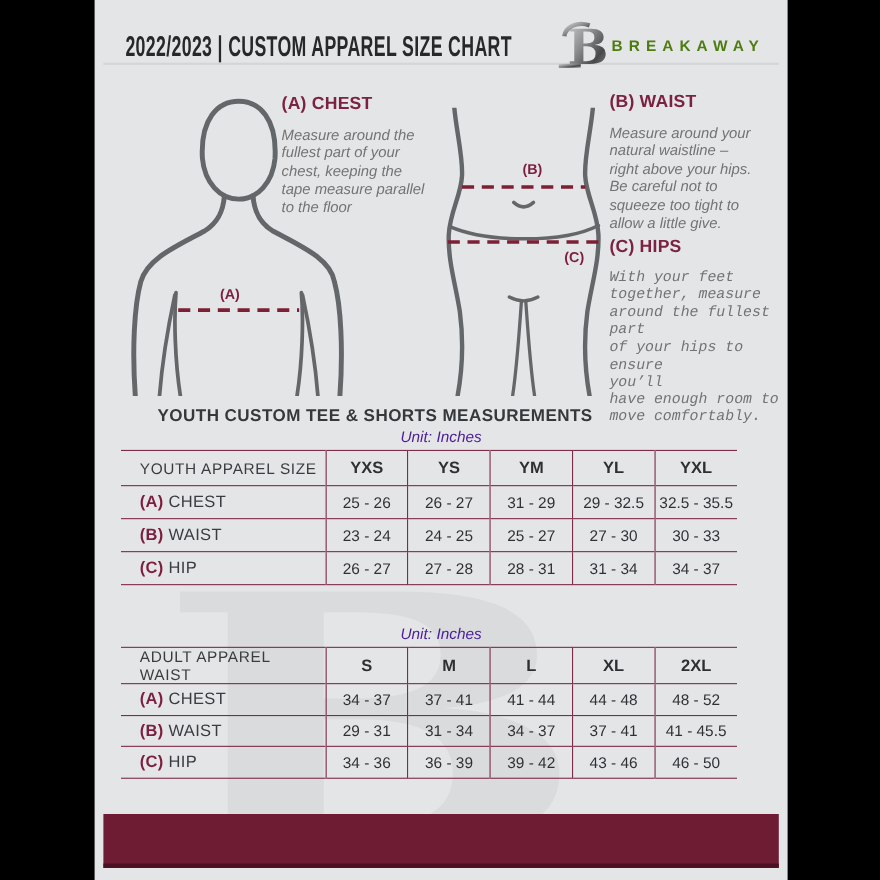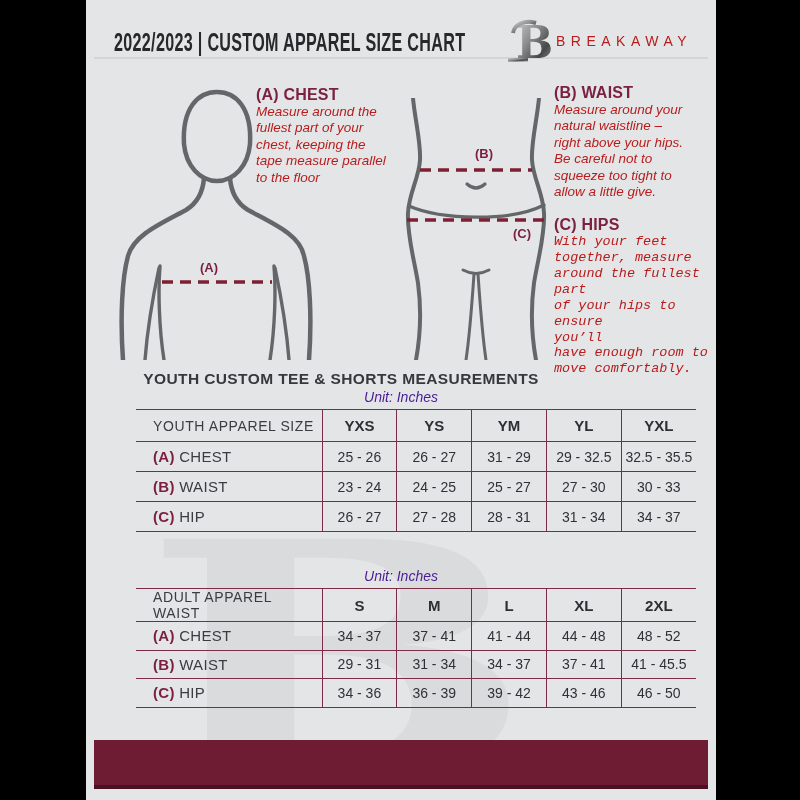--- a/index.html
+++ b/index.html
@@ -6,43 +6,43 @@
   html,body { width:800px; height:800px; }
   body { font-family:"Liberation Sans", sans-serif; background:#000; }
   .canvas { position:relative; width:800px; height:800px; background:#000; overflow:hidden; }
   .page { position:absolute; left:86px; top:0; width:630px; height:800px; background:#e4e5e7; overflow:hidden; }
 
   
   .hdr-title { position:absolute; left:28px; top:27px; font-size:26px; font-weight:bold;
     color:#26282a; white-space:nowrap; transform:scaleX(0.62); transform-origin:left top;
     letter-spacing:0.5px; z-index:2; }
   .logo-svg { position:absolute; left:420px; top:17px; z-index:2; }
-  .brand { position:absolute; left:470px; top:33px; font-size:14px; font-weight:normal;
-    letter-spacing:5.5px; color:#b91c1c; z-index:2;text-align:right; }
+  .brand { position:absolute; left:470px; top:33px; font-size:14px; font-weight:bold;
+    letter-spacing:5.5px; color:#4d7c0f; z-index:2;text-align:right; }
   .hdr-divider { position:absolute; left:8px; right:8px; top:57px; height:2px; background:#d4d5d7; }
 
   
   .fig { position:absolute; z-index:1; }
   .fig svg { display:block; }
   .marker-label { position:absolute; font-size:13px; font-weight:800; color:#7b1f3d; }
 
   
   .mblock { position:absolute; z-index:1; }
   .mhead { font-size:16px; font-weight:800; color:#7b2240; letter-spacing:0.2px; }
-  .mbody { margin-top:0; font-style:italic; font-size:13.5px; line-height:1.22;
-    color:#b91c1c; white-space:pre-line; }
+  .mbody { margin-top:11px; font-style:italic; font-size:13.5px; line-height:1.22;
+    color:#737373; white-space:pre-line; }
 
   
   .sec-title { position:absolute; left:0; width:510px; text-align:center; font-size:15.5px;
     font-weight:bold; letter-spacing:0.4px; color:#36393c; z-index:1; }
   .sec-unit { position:absolute; left:0; width:630px; text-align:center; font-size:14px;
     font-style:italic; color:#4c1d95; z-index:1; }
 
   
-  .size-table { position:absolute; left:50px; width:560px; border-collapse:collapse;
+  .size-table { position:absolute; left:24px; width:560px; border-collapse:collapse;
     table-layout:fixed; z-index:1; }
   .size-table tr { border-top:1.6px solid #7d2c48; border-bottom:1.6px solid #7d2c48; }
   .size-table th:nth-child(n+2), .size-table td:nth-child(n+2) { border-left:1.6px solid #7d2c48; }
   .size-table th, .size-table td { background:transparent; }
   .lbl-cell { text-align:left; padding-left:17px; font-size:14px; letter-spacing:0.6px;
     color:#3a3d40; font-weight:normal; }
   .size-col { text-align:center; font-size:15px; font-weight:bold; color:#2d3032; }
   .row-lbl { text-align:left; padding-left:17px; font-size:15px; color:#3a3d40; letter-spacing:0.3px; }
   .row-lbl .mk { font-weight:800; color:#7b1f3d; }
   .val { text-align:center; font-size:14px; color:#2f3235; }

